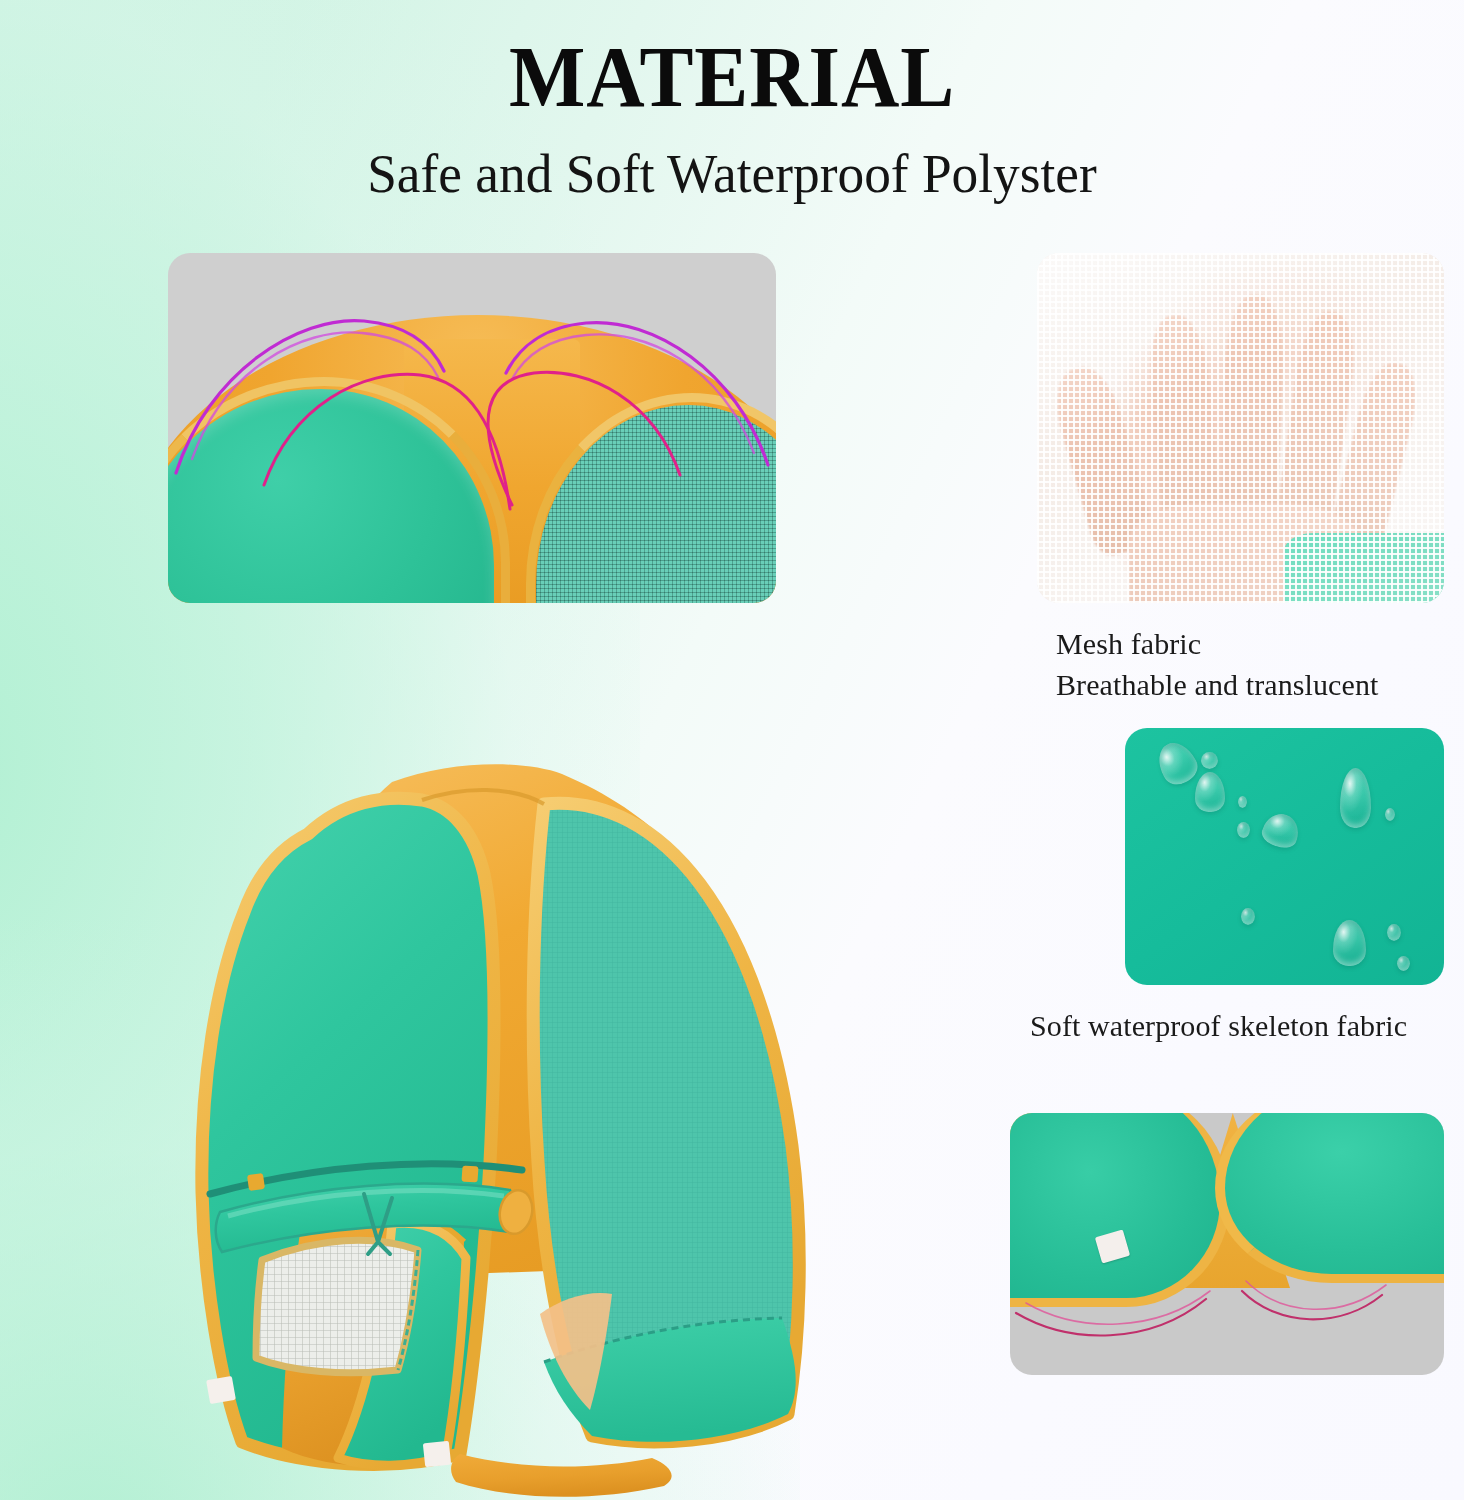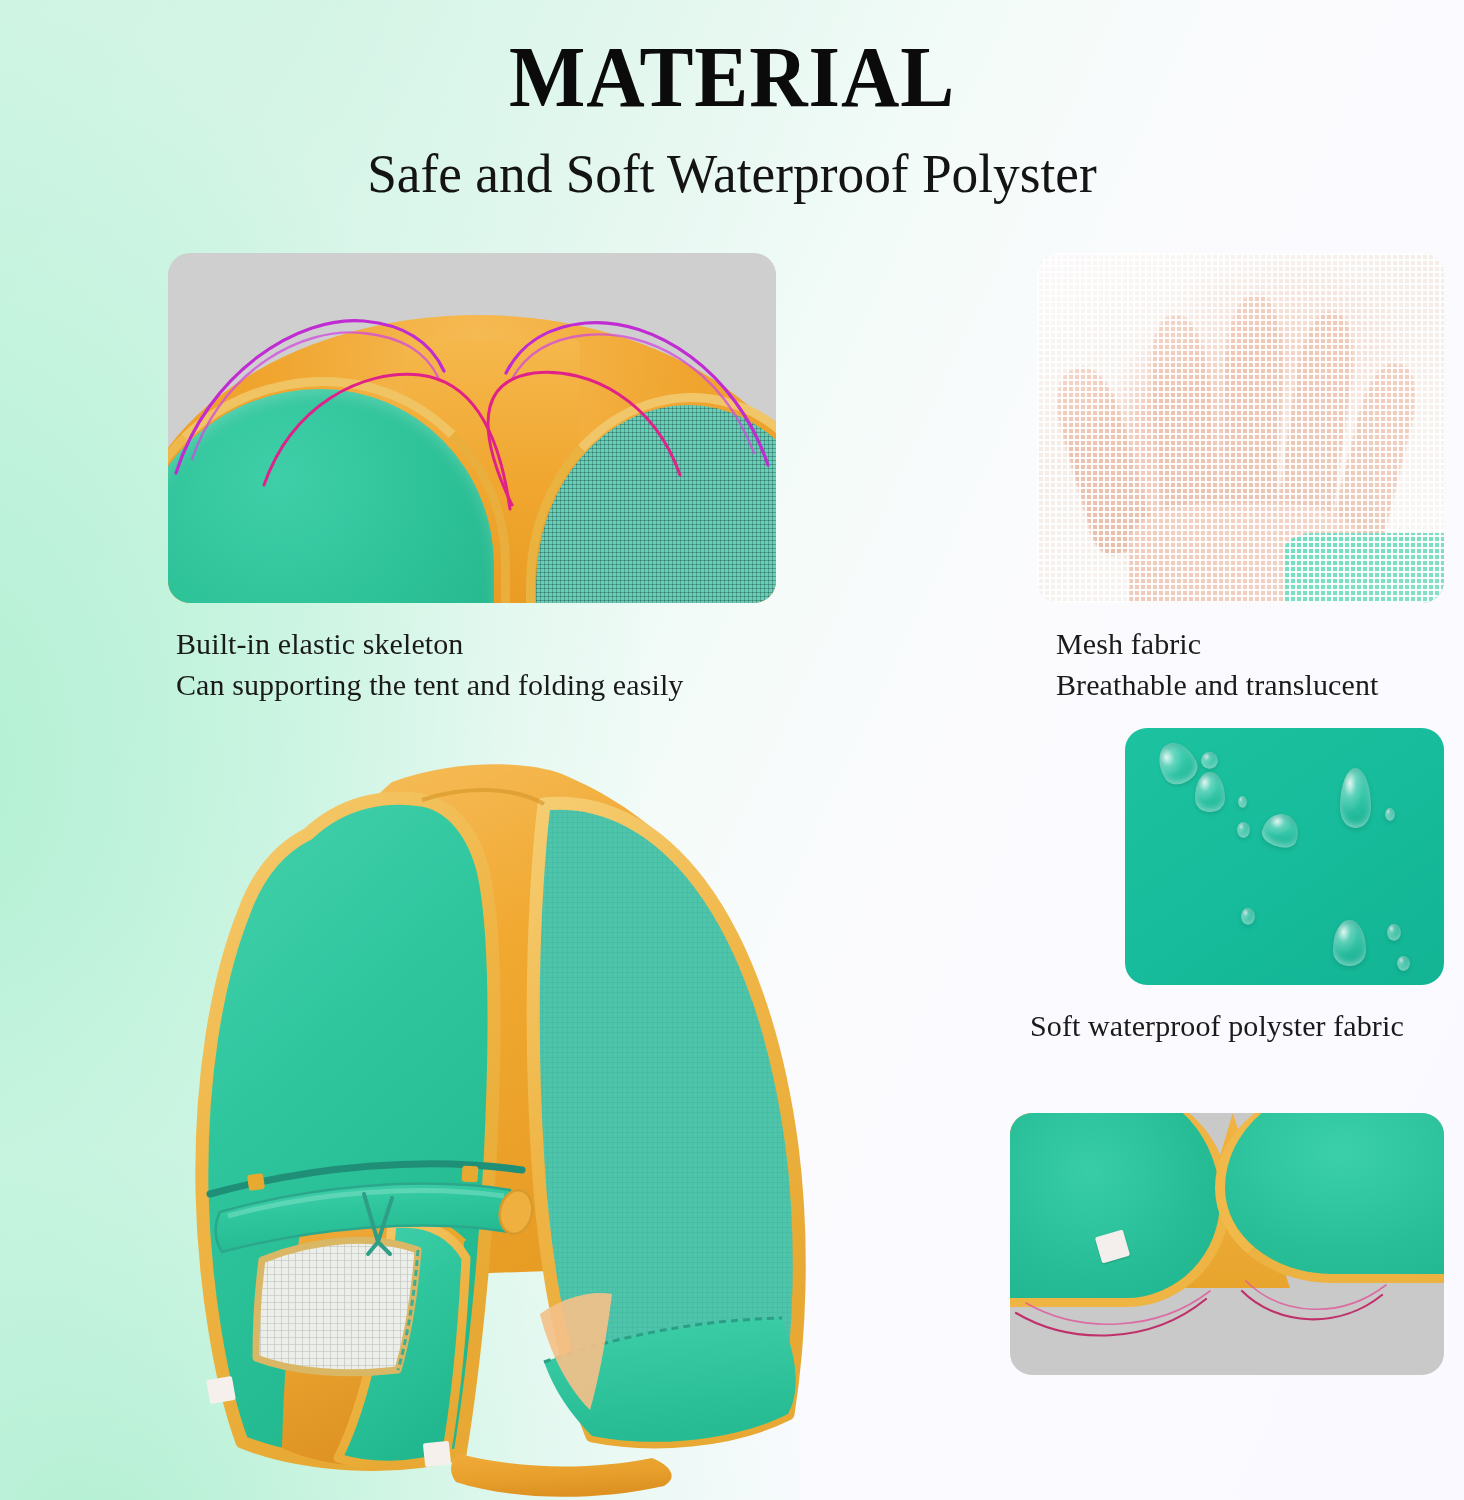--- a/index.html
+++ b/index.html
@@ -315,22 +315,20 @@
         <path d="M24,206 C56,116 134,74 194,80 C236,84 258,100 270,124" fill="none" stroke="#d14ae0" stroke-width="2.4" stroke-linecap="round" opacity="0.75"></path>
         <path d="M600,212 C568,118 486,64 418,70 C374,74 350,96 338,120" fill="none" stroke="#c02bd3" stroke-width="3.2" stroke-linecap="round"></path>
         <path d="M586,200 C552,112 478,76 418,82 C378,86 356,104 344,126" fill="none" stroke="#d14ae0" stroke-width="2.4" stroke-linecap="round" opacity="0.75"></path>
 
         <path d="M96,232 C124,152 194,116 252,122 C300,128 330,170 342,256" fill="none" stroke="#e0218a" stroke-width="3" stroke-linecap="round"></path>
         <path d="M512,222 C486,148 422,114 366,120 C322,126 300,160 344,252" fill="none" stroke="#e0218a" stroke-width="3" stroke-linecap="round"></path>
       </svg>
     </div>
   </div>
 
-  <div class="caption" id="caption-skeleton">Built-in elastic skeleton
-Can supporting the tent and folding easily</div>
 
   <div class="card" id="card-mesh">
     <div class="mesh-hand">
       <div class="finger" style="left:34px;  top:112px; width:62px;  height:190px; transform:rotate(-16deg);"></div>
       <div class="finger" style="left:118px; top:62px;  width:58px;  height:228px; transform:rotate(-5deg);"></div>
       <div class="finger" style="left:186px; top:42px;  width:58px;  height:244px; transform:rotate(2deg);"></div>
       <div class="finger" style="left:252px; top:58px;  width:56px;  height:232px; transform:rotate(8deg);"></div>
       <div class="finger" style="left:312px; top:108px; width:54px;  height:190px; transform:rotate(14deg);"></div>
       <div class="finger" style="left:92px;  top:250px; width:230px; height:150px; border-radius:34% 34% 24% 24% / 26% 26% 14% 14%;"></div>
     </div>
@@ -350,21 +348,21 @@
     <div class="drop" style="left:112px; top:94px;  width:13px; height:16px;"></div>
     <div class="drop tear" style="left:138px; top:86px;  width:36px; height:33px; transform:rotate(18deg);"></div>
     <div class="drop tear" style="left:215px; top:40px;  width:31px; height:60px;"></div>
     <div class="drop" style="left:260px; top:80px;  width:10px; height:13px;"></div>
     <div class="drop" style="left:116px; top:180px; width:14px; height:17px;"></div>
     <div class="drop tear" style="left:208px; top:192px; width:33px; height:46px;"></div>
     <div class="drop" style="left:262px; top:196px; width:14px; height:17px;"></div>
     <div class="drop" style="left:272px; top:228px; width:13px; height:15px;"></div>
   </div>
 
-  <div class="caption" id="caption-water">Soft waterproof polyster fabric</div>
+  <div class="caption" id="caption-water">Soft waterproof skeleton fabric</div>
 
   <div class="card" id="card-base">
     <div class="base-left-tunnel"></div>
     <div class="base-wedge"></div>
     <div class="base-panel-left"></div>
     <div class="base-panel-right"></div>
     <div class="base-label"></div>
     <svg style="position:absolute;inset:0;" viewBox="0 0 434 262" preserveAspectRatio="none">
       <path d="M6,200 C60,232 140,232 196,186" fill="none" stroke="#c0306b" stroke-width="2.2" stroke-linecap="round"></path>
       <path d="M16,190 C68,220 146,220 200,178" fill="none" stroke="#e0559a" stroke-width="1.6" stroke-linecap="round" opacity="0.8"></path>

